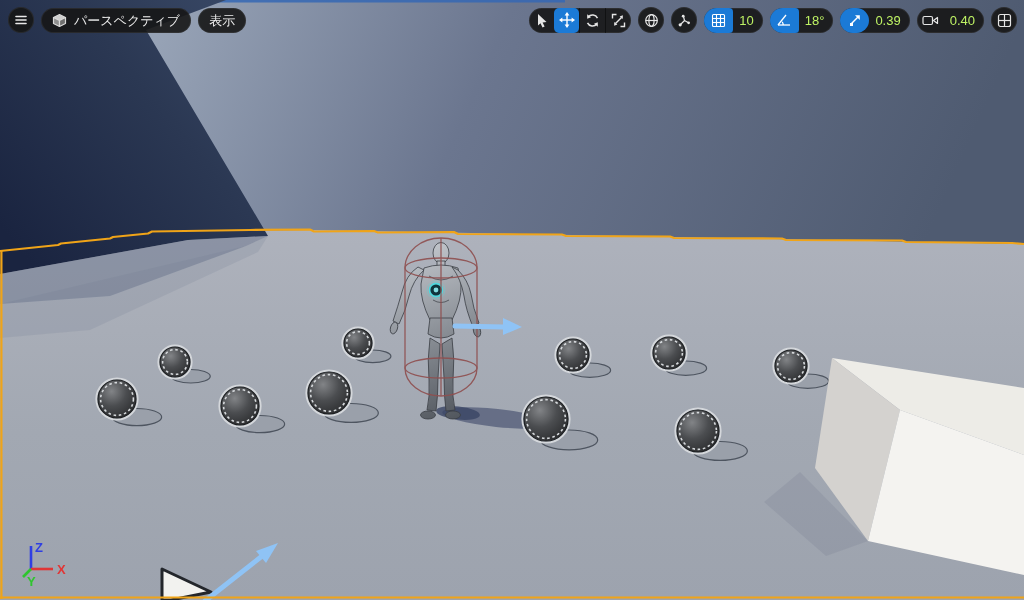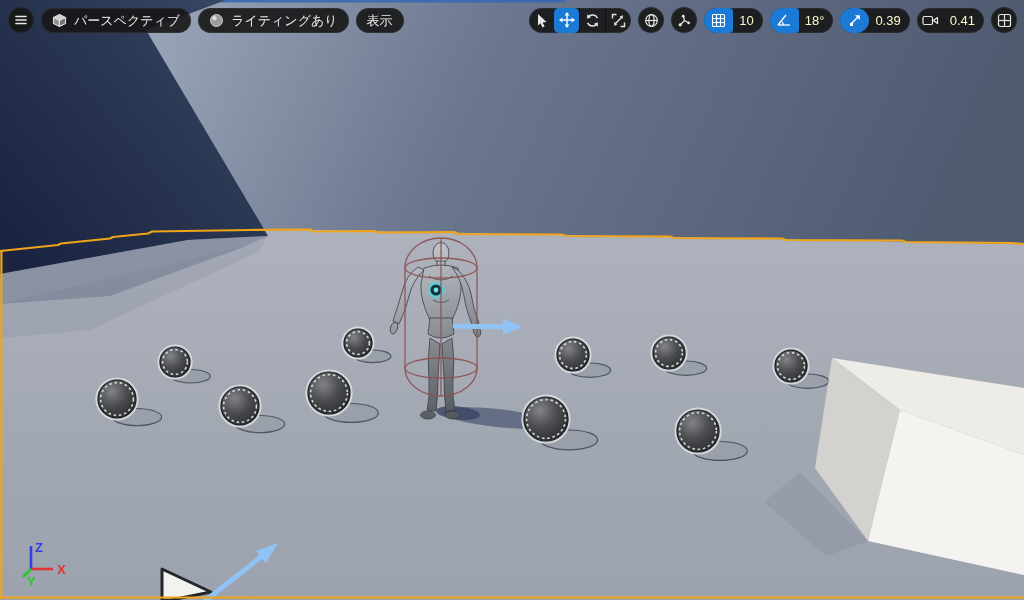--- a/index.html
+++ b/index.html
@@ -16,21 +16,21 @@
   .circle{width:26px;height:26px;border-radius:50%;background:rgba(22,22,22,.9);
         display:flex;align-items:center;justify-content:center;flex:0 0 auto;
         box-shadow:inset 0 0 0 1px rgba(255,255,255,.07);}
   .pill.nopad{padding:0;gap:0;}
   .seg{width:25px;height:25px;display:flex;align-items:center;justify-content:center;}
   .seg+.seg{border-left:1px solid rgba(0,0,0,.45);}
   .seg.active{background:#1b7ad6;border-radius:5px;border-left:none;}
   .capchip{background:#1b7ad6;height:25px;min-width:29px;border-radius:13px;
         display:flex;align-items:center;justify-content:center;}
   .capchip.leftcap{border-radius:13px 4px 4px 13px;}
-  .val{padding:0 9px 0 6px;font-size:13px;color:#fef9c3;}
+  .val{padding:0 9px 0 6px;font-size:13px;color:#bef264;}
   .icon{display:block;}
   .lbl{line-height:25px;}
 </style>
 </head>
 <body>
 
 <div class="stage">
 
 <svg class="scene" width="1024" height="600" viewBox="0 0 1024 600">
   <defs>
@@ -218,27 +218,20 @@
     <svg class="icon" width="15" height="15" viewBox="0 0 15 15">
       <g fill="none" stroke="#d9d9d9" stroke-width="1.2" stroke-linejoin="round">
         <polygon points="7.5,1.5 13.5,4.5 7.5,7.5 1.5,4.5" fill="#cfcfcf"></polygon>
         <polygon points="1.5,4.5 7.5,7.5 7.5,13.5 1.5,10.5" fill="#8f8f8f"></polygon>
         <polygon points="13.5,4.5 7.5,7.5 7.5,13.5 13.5,10.5" fill="#6f6f6f"></polygon>
       </g>
     </svg>
     <span class="lbl">パースペクティブ</span>
   </div>
   <div class="pill">
-    <svg class="icon" width="15" height="15" viewBox="0 0 15 15">
-      <circle cx="7.5" cy="7.5" r="6" fill="#9b9b9b" stroke="#d2d2d2" stroke-width="1"></circle>
-      <circle cx="5.4" cy="5.2" r="2.2" fill="#e6e6e6" opacity="0.9"></circle>
-    </svg>
-    <span class="lbl">ライティングあり</span>
-  </div>
-  <div class="pill">
     <span class="lbl">表示</span>
   </div>
 </div>
 
 <div class="tb tb-right">
   <div class="pill nopad">
     <div class="seg">
       <svg class="icon" width="14" height="15" viewBox="0 0 14 15">
         <path d="M3,1 L11.5,9 L7.6,9.4 L9.6,13.6 L7.5,14.6 L5.5,10.3 L3,12.6 Z" fill="#e6e6e6"></path>
       </svg>
@@ -346,21 +339,21 @@
     <span class="val">0.39</span>
   </div>
 
   <div class="pill nopad">
     <span style="width:27px;display:flex;justify-content:center;">
       <svg class="icon" width="17" height="14" viewBox="0 0 17 14">
         <rect x="1" y="3.5" width="9.5" height="8" rx="1.5" fill="none" stroke="#e6e6e6" stroke-width="1.2"></rect>
         <polygon points="11.5,7.5 15.5,4.5 15.5,10.5" fill="none" stroke="#e6e6e6" stroke-width="1.2" stroke-linejoin="round"></polygon>
       </svg>
     </span>
-    <span class="val">0.41</span>
+    <span class="val">0.40</span>
   </div>
 
   <div class="circle">
     <svg class="icon" width="15" height="15" viewBox="0 0 15 15">
       <g fill="none" stroke="#e6e6e6" stroke-width="1.2">
         <rect x="1.5" y="1.5" width="12" height="12" rx="2"></rect>
         <line x1="7.5" y1="1.5" x2="7.5" y2="13.5"></line>
         <line x1="1.5" y1="7.5" x2="13.5" y2="7.5"></line>
       </g>
     </svg>

